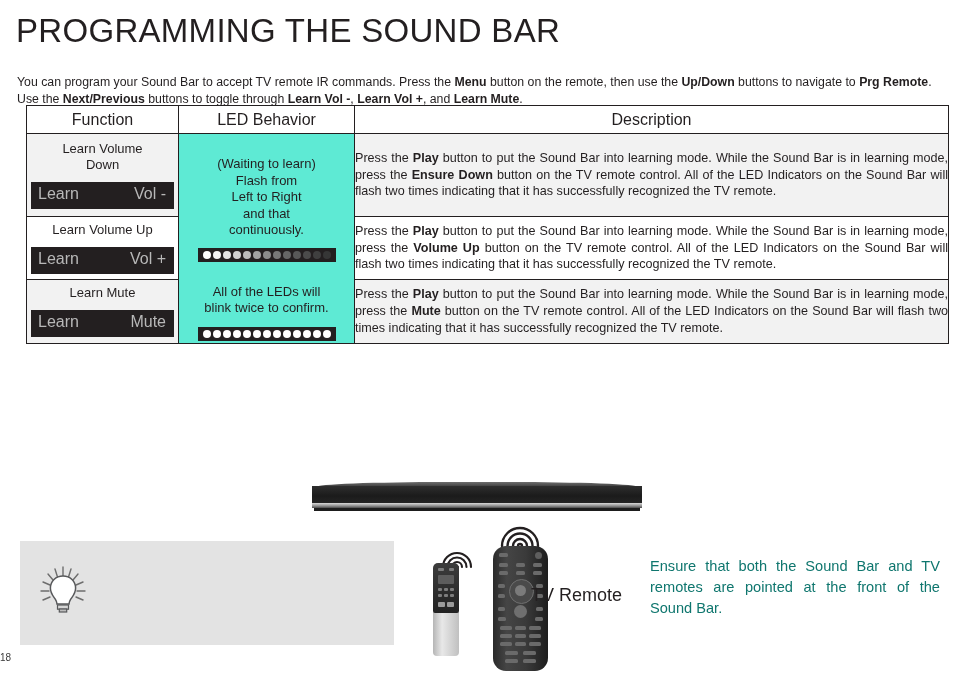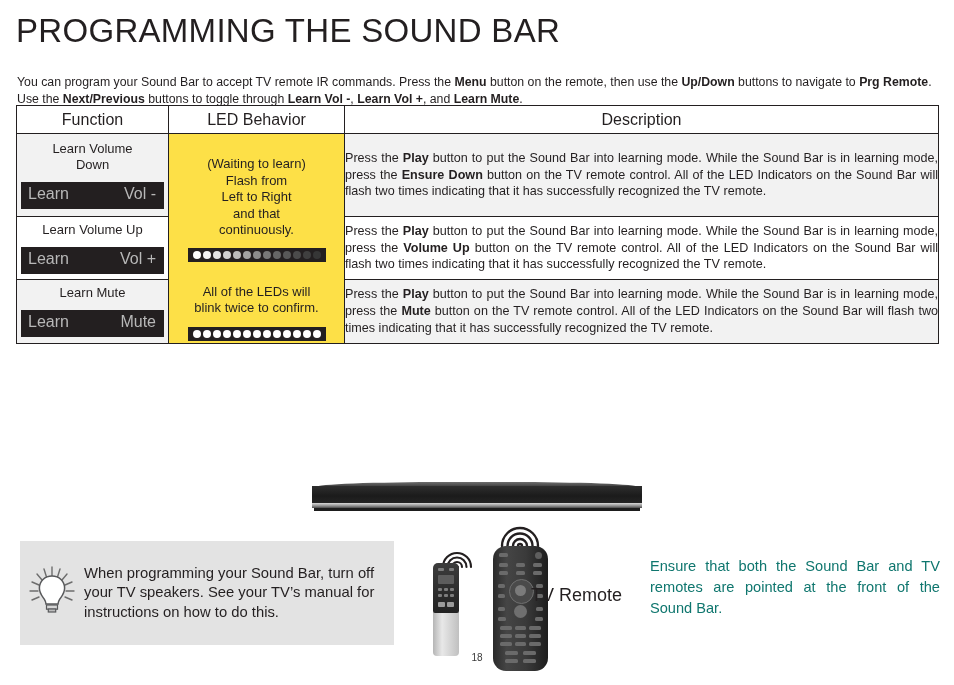--- a/index.html
+++ b/index.html
@@ -32,21 +32,21 @@
     width: 920px;
     font-size: 12.3px;
     line-height: 17px;
     color: #231f20;
   }
   #intro b { font-weight: bold; }
 
   
   #spec-table {
     position: absolute;
-    left: 16px; top: 105px;
+    left: 26px; top: 105px;
     width: 922px;
     border-collapse: collapse;
     table-layout: fixed;
   }
   #spec-table td, #spec-table th {
     border: 1.6px solid #231f20;
     vertical-align: middle;
     padding: 0;
   }
   .col-fn   { width: 152px; }
@@ -88,21 +88,21 @@
     position: absolute;
     top: 2px;
   }
   .lcd .lcd-left  { left: 7px; }
   .lcd .lcd-right { right: 8px; }
 
   
   .led-cell {
     text-align: center;
     padding: 6px 4px;
-    background: #fde047;
+    background: #5eead4;
   }
   .led-text {
     font-size: 13px;
     line-height: 16.5px;
     color: #231f20;
   }
   .led-strip {
     display: inline-block;
     background: #231f20;
     padding: 3px 4px;
@@ -240,21 +240,21 @@
     line-height: 21px;
     text-align: justify;
     color: #0f766e;
   }
 
   
   #page-number {
     position: absolute;
     left: 0; top: 652px;
     width: 954px;
-    text-align: center;
+    text-align: left;
     font-size: 10px;
     color: #3b3b3b;
   }
 </style>
 </head>
 <body>
 
 <div id="page-title">PROGRAMMING THE SOUND BAR</div>
 
 <p id="intro"><span>You can program your Sound Bar to accept TV remote IR commands. Press the </span><b>Menu</b><span> button on the remote, then use the </span><b>Up/Down</b><span> buttons to navigate to </span><b>Prg Remote</b><span>. Use the </span><b>Next/Previous</b><span> buttons to toggle through </span><b>Learn Vol -</b><span>, </span><b>Learn Vol +</b><span>, and </span><b>Learn Mute</b><span>.</span></p>
@@ -358,21 +358,20 @@
         <line x1="10" y1="32" x2="18" y2="32"></line>
         <line x1="54" y1="32" x2="46" y2="32"></line>
         <line x1="12" y1="41" x2="19" y2="38"></line>
         <line x1="52" y1="41" x2="45" y2="38"></line>
       </g>
       <path d="M32 17c-7.2 0-12.6 5.3-12.6 12.2 0 5.1 3.1 8.2 5 11.2 1.2 1.9 1.5 3.3 1.6 4.6h12c0.1-1.3 0.4-2.7 1.6-4.6 1.9-3 5-6.1 5-11.2C44.6 22.3 39.2 17 32 17z" fill="#ffffff" stroke="#58595b" stroke-width="1.5"></path>
       <rect x="26.5" y="46" width="11" height="4.2" fill="#d6d6d6" stroke="#58595b" stroke-width="1.2"></rect>
       <rect x="28.3" y="50" width="7.4" height="3" fill="#bdbdbd" stroke="#58595b" stroke-width="1.2"></rect>
     </svg>
   </div>
-  <div id="tip-text">When programming your Sound Bar, turn off your TV speakers. See your TV’s manual for instructions on how to do this.</div>
 </div>
 
 <div id="remote-group">
 
   <svg class="wave" style="left:10px; top:25px;" width="44" height="26">
     <g fill="none" stroke="#231f20" stroke-width="2.1" stroke-linecap="round">
       <path d="M8 24 A13 13 0 0 1 36 24"></path>
       <path d="M12.5 24 A9 9 0 0 1 31.5 24"></path>
       <path d="M17 24 A5 5 0 0 1 27 24"></path>
       <path d="M21 24 A1.6 1.6 0 0 1 23 24"></path>

